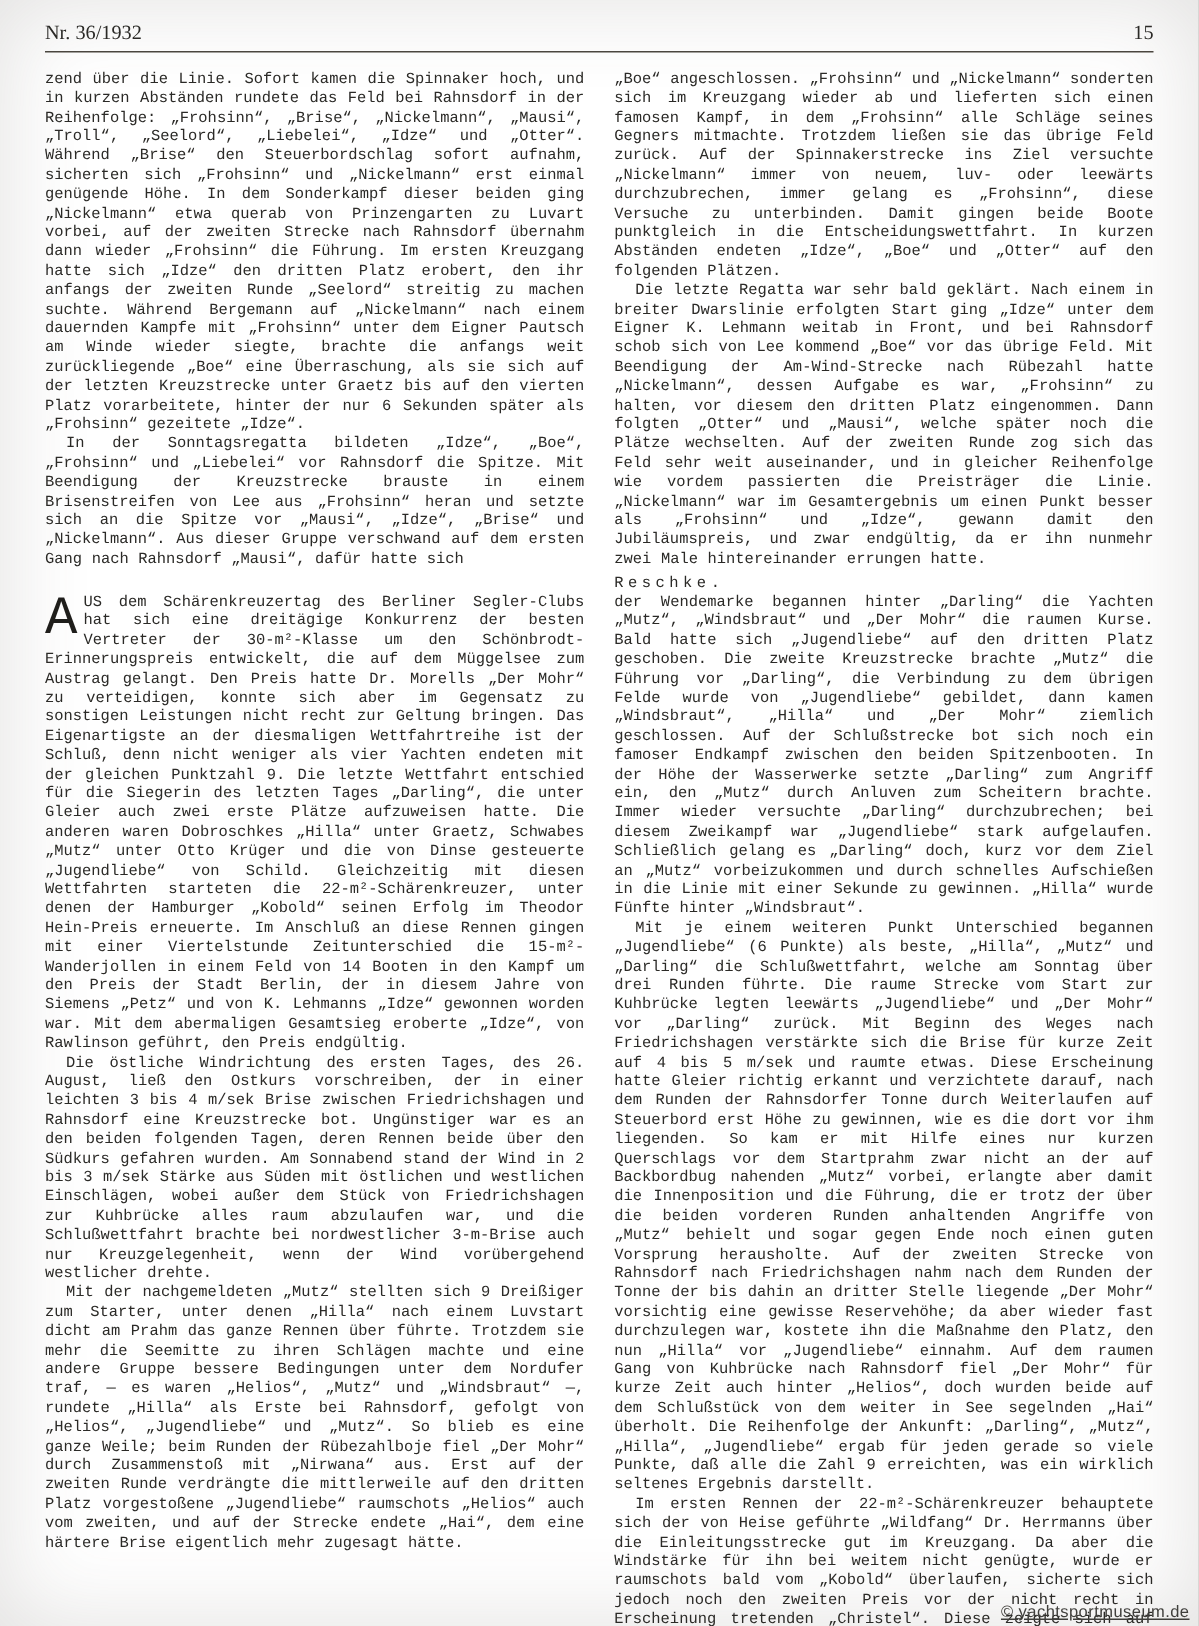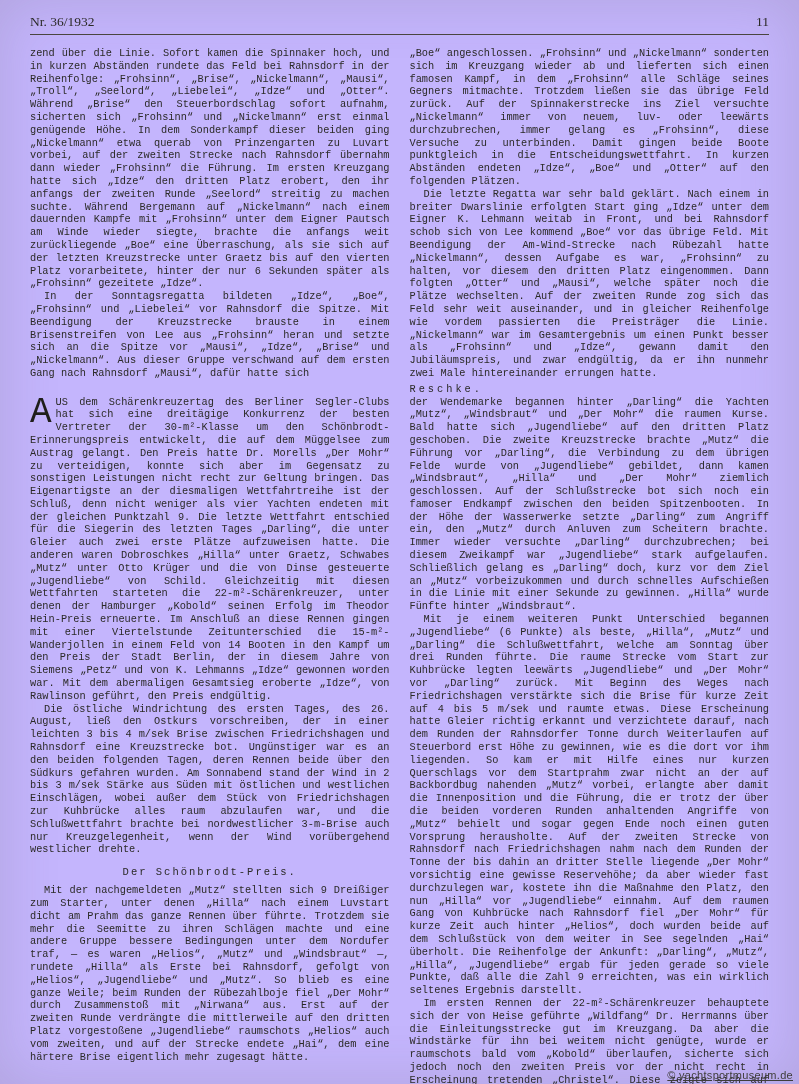--- a/index.html
+++ b/index.html
@@ -1,21 +1,21 @@
 <!DOCTYPE html>
 <html lang="de"><head>
 <meta charset="utf-8">
 <style>
   html, body { margin: 0; padding: 0; background: #c9c8c4; }
   .page {
     position: relative;
     width: 799px;
     height: 1084px;
     margin: 0 auto;
-    background: #c4b5fd;
+    background: #ffffff;
     box-shadow: inset 0 0 60px rgba(90,85,75,0.18);
     font-family: "Liberation Serif", "DejaVu Serif", serif;
     color: #2b2a27;
     overflow: hidden;
     box-sizing: border-box;
     padding: 14px 30px 0 30px;
   }
   .header {
     display: flex;
     justify-content: space-between;
@@ -79,21 +79,21 @@
     text-decoration: underline;
   }
 </style>
 </head>
 <body>
 
 <div class="page">
 
   <div class="header">
     <span>Nr. 36/1932</span>
-    <span>11</span>
+    <span>15</span>
   </div>
   <div class="rule"></div>
 
   <div class="two-col">
     <div class="col">
       <p>zend über die Linie. Sofort kamen die Spinnaker hoch, und in kurzen Abständen rundete das Feld bei Rahnsdorf in der Reihenfolge: „Frohsinn“, „Brise“, „Nickelmann“, „Mausi“, „Troll“, „Seelord“, „Liebelei“, „Idze“ und „Otter“. Während „Brise“ den Steuerbordschlag sofort aufnahm, sicherten sich „Frohsinn“ und „Nickelmann“ erst einmal genügende Höhe. In dem Sonderkampf dieser beiden ging „Nickelmann“ etwa querab von Prinzengarten zu Luvart vorbei, auf der zweiten Strecke nach Rahnsdorf übernahm dann wieder „Frohsinn“ die Führung. Im ersten Kreuzgang hatte sich „Idze“ den dritten Platz erobert, den ihr anfangs der zweiten Runde „Seelord“ streitig zu machen suchte. Während Bergemann auf „Nickelmann“ nach einem dauernden Kampfe mit „Frohsinn“ unter dem Eigner Pautsch am Winde wieder siegte, brachte die anfangs weit zurückliegende „Boe“ eine Überraschung, als sie sich auf der letzten Kreuzstrecke unter Graetz bis auf den vierten Platz vorarbeitete, hinter der nur 6 Sekunden später als „Frohsinn“ gezeitete „Idze“.</p>
       <p class="indent">In der Sonntagsregatta bildeten „Idze“, „Boe“, „Frohsinn“ und „Liebelei“ vor Rahnsdorf die Spitze. Mit Beendigung der Kreuzstrecke brauste in einem Brisenstreifen von Lee aus „Frohsinn“ heran und setzte sich an die Spitze vor „Mausi“, „Idze“, „Brise“ und „Nickelmann“. Aus dieser Gruppe verschwand auf dem ersten Gang nach Rahnsdorf „Mausi“, dafür hatte sich</p>
     </div>
     <div class="col">
       <p>„Boe“ angeschlossen. „Frohsinn“ und „Nickelmann“ sonderten sich im Kreuzgang wieder ab und lieferten sich einen famosen Kampf, in dem „Frohsinn“ alle Schläge seines Gegners mitmachte. Trotzdem ließen sie das übrige Feld zurück. Auf der Spinnakerstrecke ins Ziel versuchte „Nickelmann“ immer von neuem, luv- oder leewärts durchzubrechen, immer gelang es „Frohsinn“, diese Versuche zu unterbinden. Damit gingen beide Boote punktgleich in die Entscheidungswettfahrt. In kurzen Abständen endeten „Idze“, „Boe“ und „Otter“ auf den folgenden Plätzen.</p>
@@ -102,21 +102,20 @@
     </div>
   </div>
 
 
   <div class="two-col">
     <div class="col">
       <p>
         <span class="dropcap">A</span><span>US dem Schärenkreuzertag des Berliner Segler-Clubs hat sich eine dreitägige Konkurrenz der besten Vertreter der 30-m²-Klasse um den Schönbrodt-Erinnerungspreis entwickelt, die auf dem Müggelsee zum Austrag gelangt. Den Preis hatte Dr. Morells „Der Mohr“ zu verteidigen, konnte sich aber im Gegensatz zu sonstigen Leistungen nicht recht zur Geltung bringen. Das Eigenartigste an der diesmaligen Wettfahrtreihe ist der Schluß, denn nicht weniger als vier Yachten endeten mit der gleichen Punktzahl 9. Die letzte Wettfahrt entschied für die Siegerin des letzten Tages „Darling“, die unter Gleier auch zwei erste Plätze aufzuweisen hatte. Die anderen waren Dobroschkes „Hilla“ unter Graetz, Schwabes „Mutz“ unter Otto Krüger und die von Dinse gesteuerte „Jugendliebe“ von Schild. Gleichzeitig mit diesen Wettfahrten starteten die 22-m²-Schärenkreuzer, unter denen der Hamburger „Kobold“ seinen Erfolg im Theodor Hein-Preis erneuerte. Im Anschluß an diese Rennen gingen mit einer Viertelstunde Zeitunterschied die 15-m²-Wanderjollen in einem Feld von 14 Booten in den Kampf um den Preis der Stadt Berlin, der in diesem Jahre von Siemens „Petz“ und von K. Lehmanns „Idze“ gewonnen worden war. Mit dem abermaligen Gesamtsieg eroberte „Idze“, von Rawlinson geführt, den Preis endgültig.</span>
       </p>
       <p class="indent">Die östliche Windrichtung des ersten Tages, des 26. August, ließ den Ostkurs vorschreiben, der in einer leichten 3 bis 4 m/sek Brise zwischen Friedrichshagen und Rahnsdorf eine Kreuzstrecke bot. Ungünstiger war es an den beiden folgenden Tagen, deren Rennen beide über den Südkurs gefahren wurden. Am Sonnabend stand der Wind in 2 bis 3 m/sek Stärke aus Süden mit östlichen und westlichen Einschlägen, wobei außer dem Stück von Friedrichshagen zur Kuhbrücke alles raum abzulaufen war, und die Schlußwettfahrt brachte bei nordwestlicher 3-m-Brise auch nur Kreuzgelegenheit, wenn der Wind vorübergehend westlicher drehte.</p>
-      <h2 class="subheading">Der Schönbrodt-Preis.</h2>
       <p class="indent">Mit der nachgemeldeten „Mutz“ stellten sich 9 Dreißiger zum Starter, unter denen „Hilla“ nach einem Luvstart dicht am Prahm das ganze Rennen über führte. Trotzdem sie mehr die Seemitte zu ihren Schlägen machte und eine andere Gruppe bessere Bedingungen unter dem Nordufer traf, — es waren „Helios“, „Mutz“ und „Windsbraut“ —, rundete „Hilla“ als Erste bei Rahnsdorf, gefolgt von „Helios“, „Jugendliebe“ und „Mutz“. So blieb es eine ganze Weile; beim Runden der Rübezahlboje fiel „Der Mohr“ durch Zusammenstoß mit „Nirwana“ aus. Erst auf der zweiten Runde verdrängte die mittlerweile auf den dritten Platz vorgestoßene „Jugendliebe“ raumschots „Helios“ auch vom zweiten, und auf der Strecke endete „Hai“, dem eine härtere Brise eigentlich mehr zugesagt hätte.</p>
     </div>
     <div class="col">
       <p>der Wendemarke begannen hinter „Darling“ die Yachten „Mutz“, „Windsbraut“ und „Der Mohr“ die raumen Kurse. Bald hatte sich „Jugendliebe“ auf den dritten Platz geschoben. Die zweite Kreuzstrecke brachte „Mutz“ die Führung vor „Darling“, die Verbindung zu dem übrigen Felde wurde von „Jugendliebe“ gebildet, dann kamen „Windsbraut“, „Hilla“ und „Der Mohr“ ziemlich geschlossen. Auf der Schlußstrecke bot sich noch ein famoser Endkampf zwischen den beiden Spitzenbooten. In der Höhe der Wasserwerke setzte „Darling“ zum Angriff ein, den „Mutz“ durch Anluven zum Scheitern brachte. Immer wieder versuchte „Darling“ durchzubrechen; bei diesem Zweikampf war „Jugendliebe“ stark aufgelaufen. Schließlich gelang es „Darling“ doch, kurz vor dem Ziel an „Mutz“ vorbeizukommen und durch schnelles Aufschießen in die Linie mit einer Sekunde zu gewinnen. „Hilla“ wurde Fünfte hinter „Windsbraut“.</p>
       <p class="indent">Mit je einem weiteren Punkt Unterschied begannen „Jugendliebe“ (6 Punkte) als beste, „Hilla“, „Mutz“ und „Darling“ die Schlußwettfahrt, welche am Sonntag über drei Runden führte. Die raume Strecke vom Start zur Kuhbrücke legten leewärts „Jugendliebe“ und „Der Mohr“ vor „Darling“ zurück. Mit Beginn des Weges nach Friedrichshagen verstärkte sich die Brise für kurze Zeit auf 4 bis 5 m/sek und raumte etwas. Diese Erscheinung hatte Gleier richtig erkannt und verzichtete darauf, nach dem Runden der Rahnsdorfer Tonne durch Weiterlaufen auf Steuerbord erst Höhe zu gewinnen, wie es die dort vor ihm liegenden. So kam er mit Hilfe eines nur kurzen Querschlags vor dem Startprahm zwar nicht an der auf Backbordbug nahenden „Mutz“ vorbei, erlangte aber damit die Innenposition und die Führung, die er trotz der über die beiden vorderen Runden anhaltenden Angriffe von „Mutz“ behielt und sogar gegen Ende noch einen guten Vorsprung herausholte. Auf der zweiten Strecke von Rahnsdorf nach Friedrichshagen nahm nach dem Runden der Tonne der bis dahin an dritter Stelle liegende „Der Mohr“ vorsichtig eine gewisse Reservehöhe; da aber wieder fast durchzulegen war, kostete ihn die Maßnahme den Platz, den nun „Hilla“ vor „Jugendliebe“ einnahm. Auf dem raumen Gang von Kuhbrücke nach Rahnsdorf fiel „Der Mohr“ für kurze Zeit auch hinter „Helios“, doch wurden beide auf dem Schlußstück von dem weiter in See segelnden „Hai“ überholt. Die Reihenfolge der Ankunft: „Darling“, „Mutz“, „Hilla“, „Jugendliebe“ ergab für jeden gerade so viele Punkte, daß alle die Zahl 9 erreichten, was ein wirklich seltenes Ergebnis darstellt.</p>
       <p class="indent">Im ersten Rennen der 22-m²-Schärenkreuzer behauptete sich der von Heise geführte „Wildfang“ Dr. Herrmanns über die Einleitungsstrecke gut im Kreuzgang. Da aber die Windstärke für ihn bei weitem nicht genügte, wurde er raumschots bald vom „Kobold“ überlaufen, sicherte sich jedoch noch den zweiten Preis vor der nicht recht in Erscheinung tretenden „Christel“. Diese zeigte sich auf der zweiten Regatta unter Stampehl jun. schon besser, wenn sie auch gegen den von</p>
     </div>
   </div>
 
   <div class="watermark">© yachtsportmuseum.de</div>

